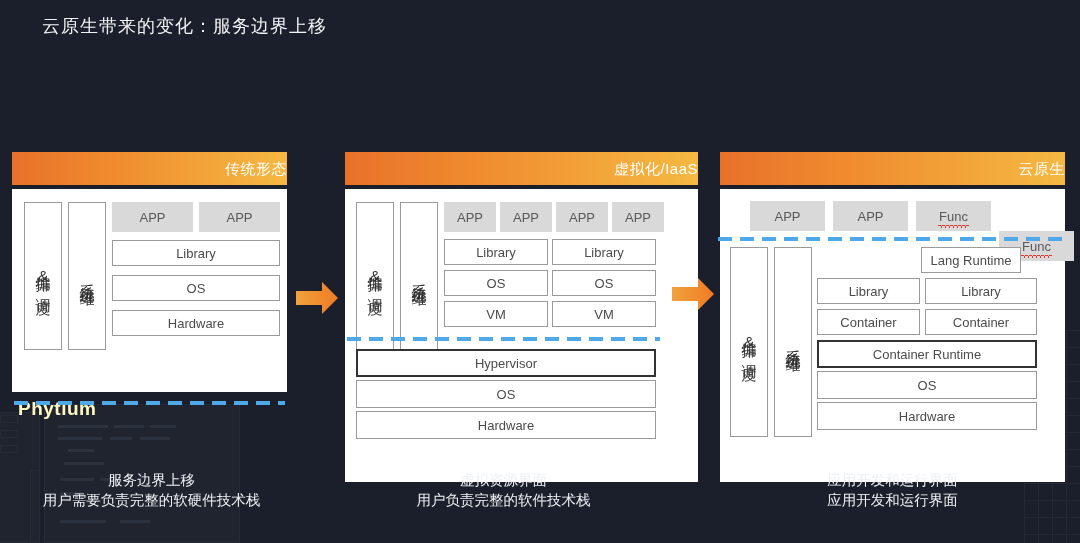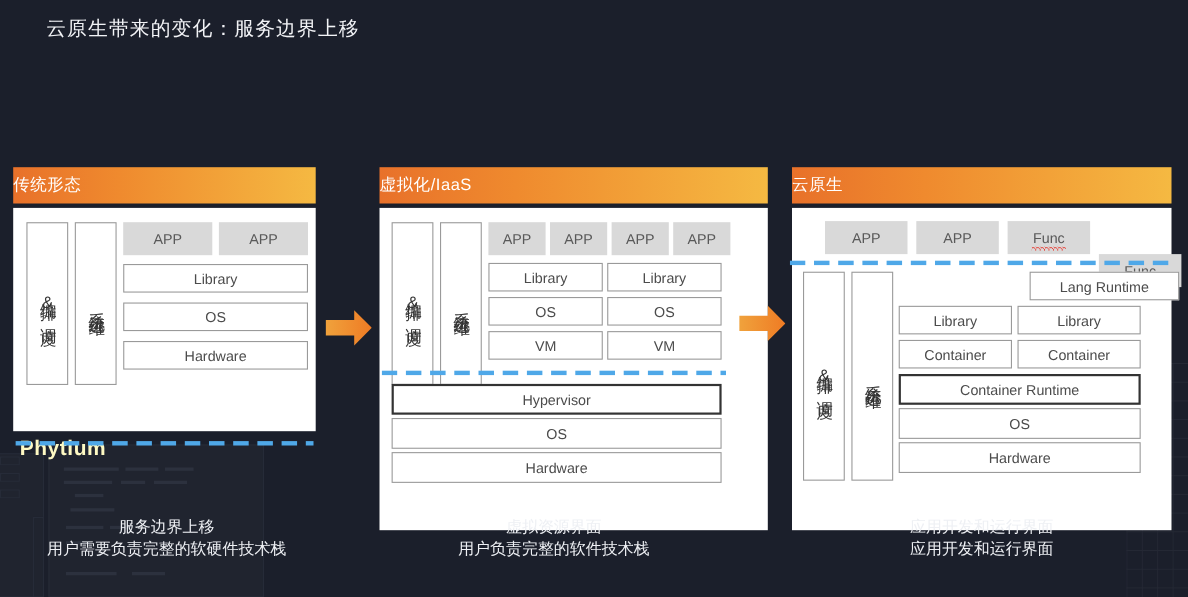--- a/index.html
+++ b/index.html
@@ -69,21 +69,21 @@
 
   
   .column {
     position: absolute;
     z-index: 4;
   }
   .col-header {
     background: linear-gradient(to right, #e8712a 0%, #ef8a2e 35%, #f5b942 100%);
     color: #ffffff;
     font-size: 15px;
-    text-align: left;
+    text-align: right;
     line-height: 33px;
     height: 33px;
     letter-spacing: 0.5px;
   }
 
   .panel {
     background: #ffffff;
     position: relative;
   }
 
@@ -294,21 +294,21 @@
 
     <div class="dashline" style="left:-2px; top:48px; width:347px;"></div>
 
     <div class="vbox" style="left:10px; top:58px; width:38px; height:190px;">
       <span>编排&amp;调度</span>
     </div>
     <div class="vbox" style="left:54px; top:58px; width:38px; height:190px;">
       <span>系统运维</span>
     </div>
 
-    <div class="box" style="left:216px; top:58px; width:136px; height:26px;">Lang Runtime</div>
+    <div class="box" style="left:201px; top:58px; width:100px; height:26px;">Lang Runtime</div>
 
     <div class="box" style="left:97px; top:89px; width:103px; height:26px;">Library</div>
     <div class="box" style="left:97px; top:120px; width:103px; height:26px;">Container</div>
 
     <div class="box" style="left:205px; top:89px; width:112px; height:26px;">Library</div>
     <div class="box" style="left:205px; top:120px; width:112px; height:26px;">Container</div>
 
     <div class="box strong" style="left:97px; top:151px; width:220px; height:28px;">Container Runtime</div>
     <div class="box" style="left:97px; top:182px; width:220px; height:28px;">OS</div>
     <div class="box" style="left:97px; top:213px; width:220px; height:28px;">Hardware</div>

